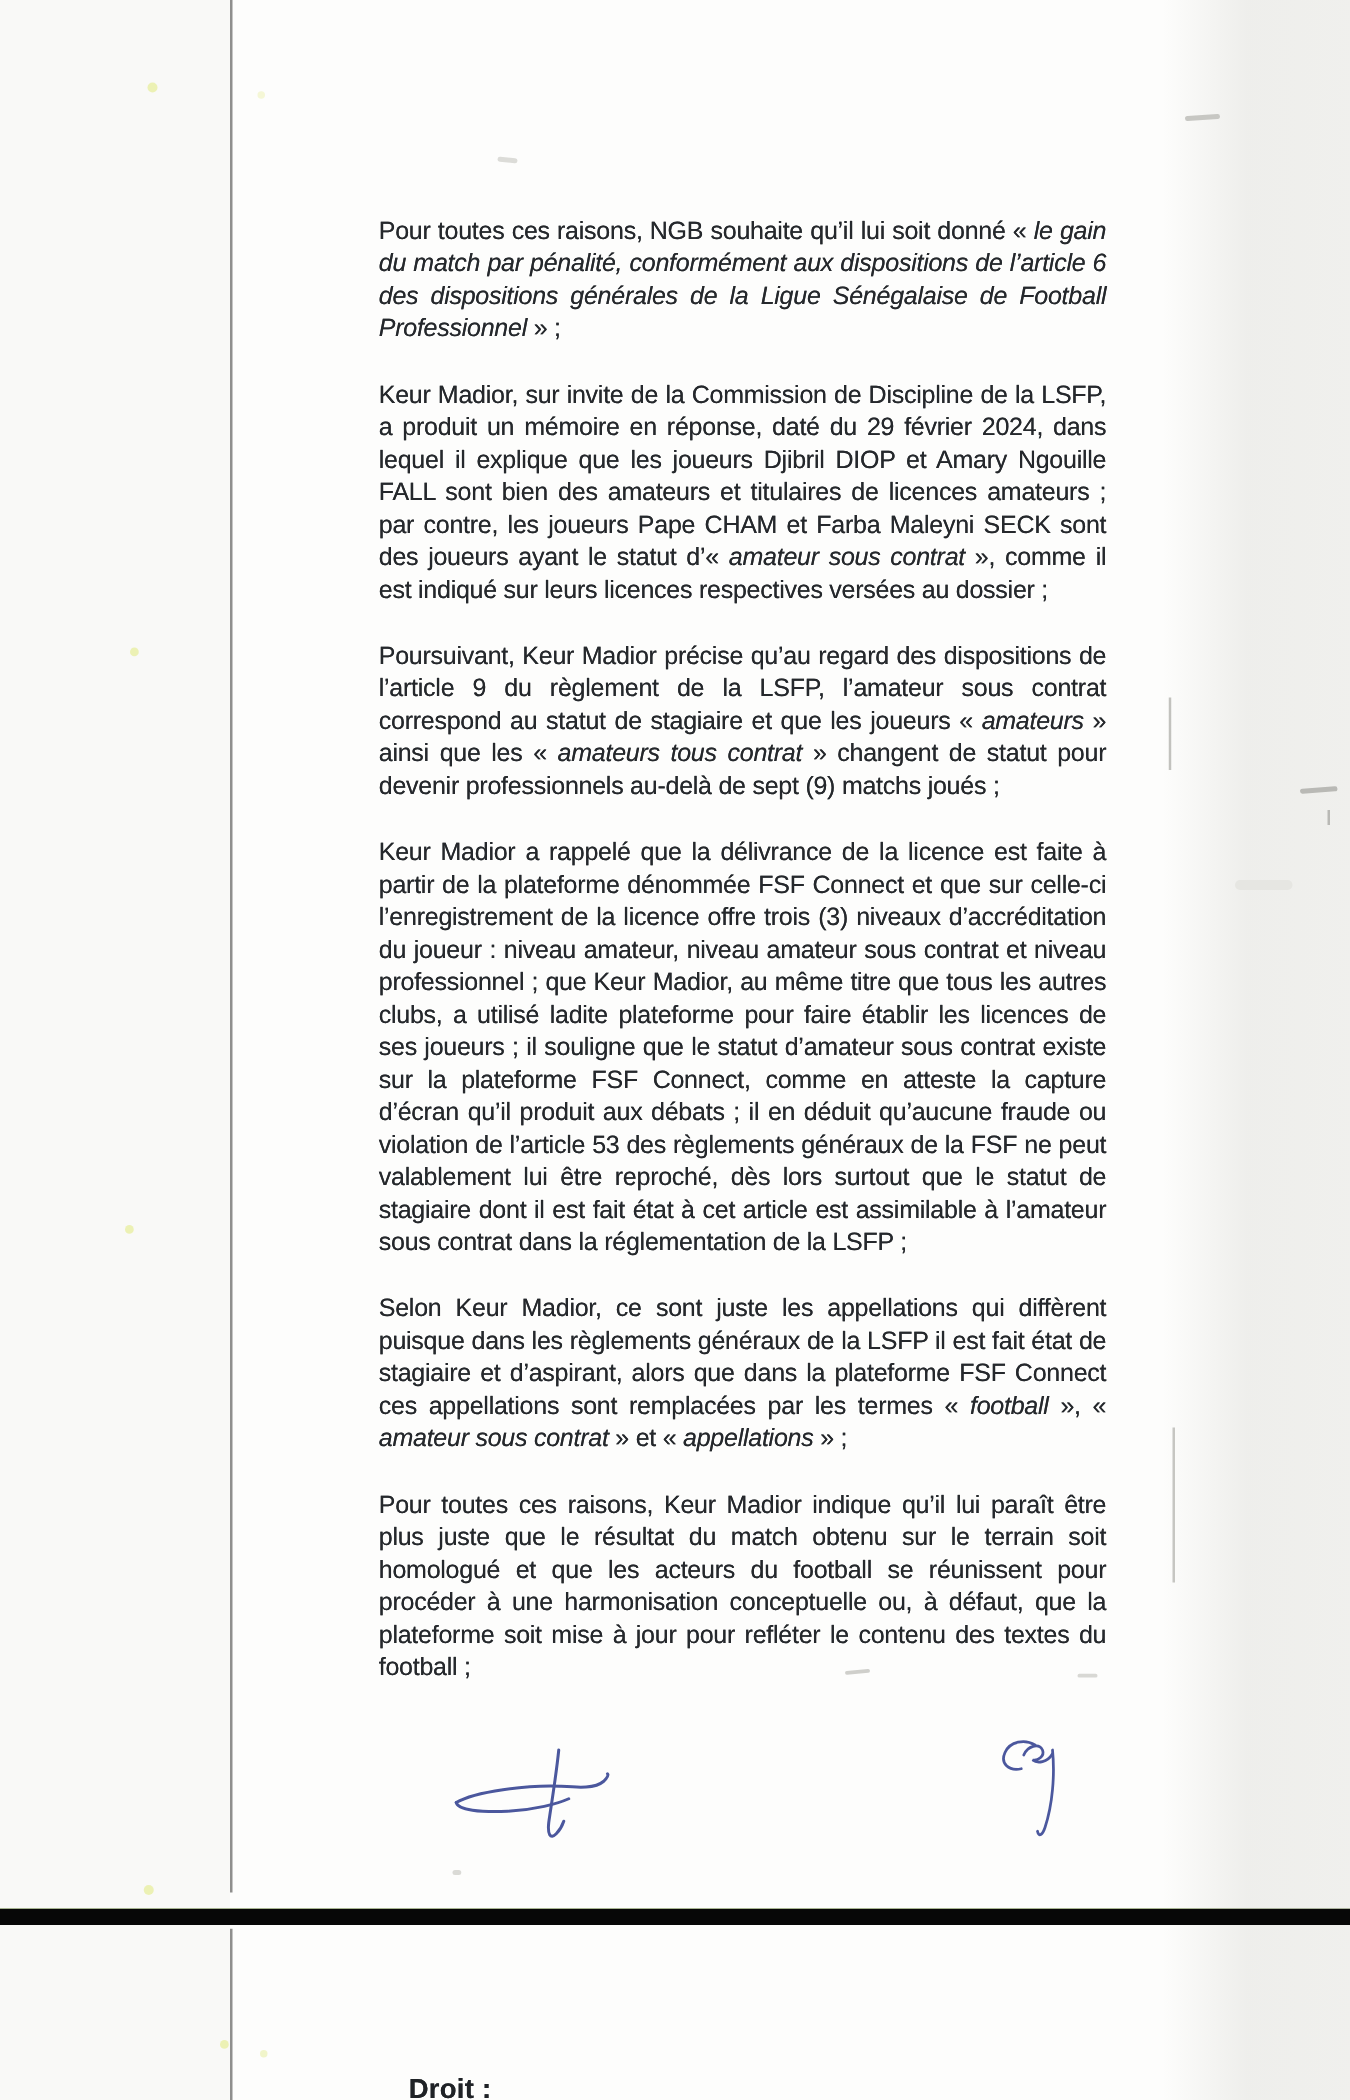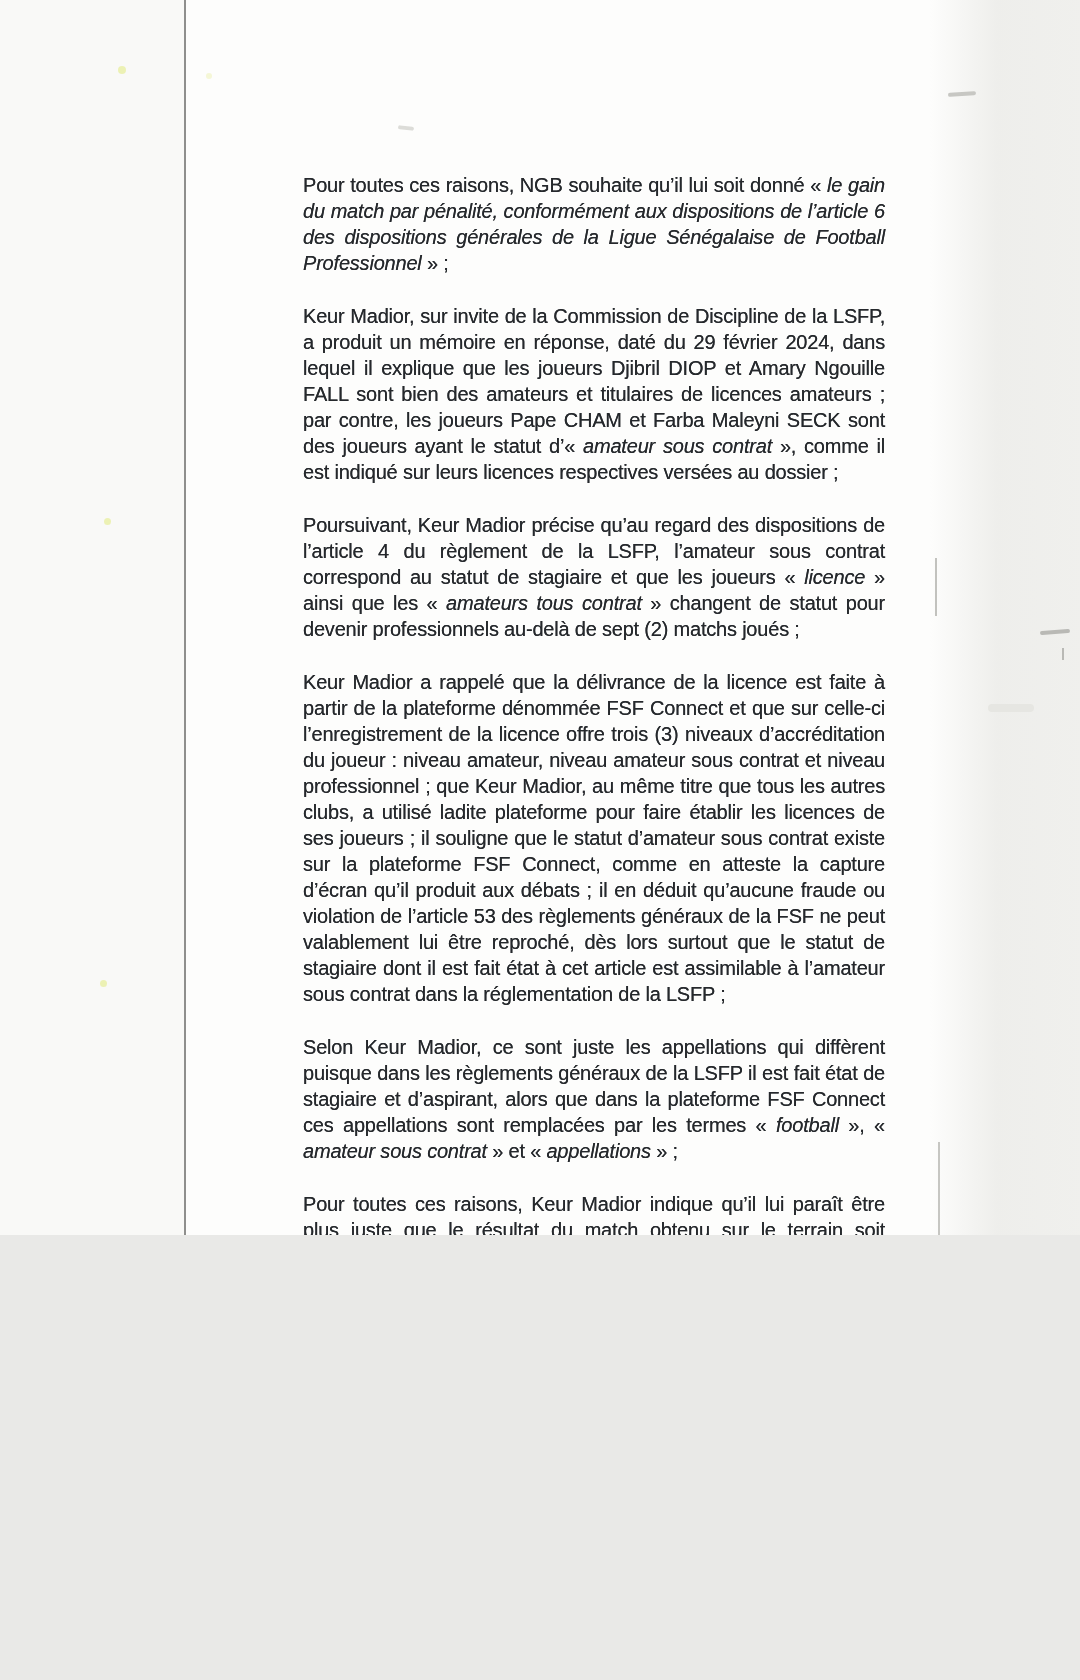--- a/index.html
+++ b/index.html
@@ -1,17 +1,17 @@
 <!DOCTYPE html>
 <html><head>
 <meta charset="utf-8">
 <style>
   html,body{margin:0;padding:0;background:#e9e9e7;}
   #screen{
-    position:relative;width:1080px;height:1235px;overflow:hidden;
+    position:relative;width:1080px;height:1680px;overflow:hidden;
     background:#84cc16;font-family:"Liberation Sans",sans-serif;
   }
   
   .page-surface{position:absolute;background:#fdfdfc;}
   .margin-left{position:absolute;left:0;width:184px;background:#f9f9f7;}
   .edge-line{position:absolute;width:2px;background:#8f8f8d;}
   .right-shade{position:absolute;right:0;width:150px;
     background:linear-gradient(to right, rgba(228,228,224,0) 0%, rgba(226,226,222,.55) 45%, rgba(231,231,227,.6) 100%);}
   .separator{position:absolute;left:0;width:1080px;height:13px;background:#070707;}
   
@@ -40,21 +40,21 @@
 <div id="screen">
 
   <div class="page-surface" style="left:184px;top:0;width:896px;height:1527px;"></div>
   <div class="margin-left" style="top:0;height:1527px;"></div>
   <div class="edge-line" style="left:184px;top:0;height:1514px;"></div>
   <div class="right-shade" style="top:0;height:1527px;"></div>
 
   <div class="text-block">
       <p><span>Pour toutes ces raisons, NGB souhaite qu’il lui soit donné « </span><i>le gain du match par pénalité, conformément aux dispositions de l’article 6 des dispositions générales de la Ligue Sénégalaise de Football Professionnel</i><span> » ;</span></p>
       <p><span>Keur Madior, sur invite de la Commission de Discipline de la LSFP, a produit un mémoire en réponse, daté du 29 février 2024, dans lequel il explique que les joueurs Djibril DIOP et Amary Ngouille FALL sont bien des amateurs et titulaires de licences amateurs ; par contre, les joueurs Pape CHAM et Farba Maleyni SECK sont des joueurs ayant le statut d’« </span><i>amateur sous contrat</i><span> », comme il est indiqué sur leurs licences respectives versées au dossier ;</span></p>
-      <p><span>Poursuivant, Keur Madior précise qu’au regard des dispositions de l’article 4 du règlement de la LSFP, l’amateur sous contrat correspond au statut de stagiaire et que les joueurs « </span><i>licence</i><span> » ainsi que les « </span><i>amateurs tous contrat</i><span> » changent de statut pour devenir professionnels au-delà de sept (2) matchs joués ;</span></p>
+      <p><span>Poursuivant, Keur Madior précise qu’au regard des dispositions de l’article 9 du règlement de la LSFP, l’amateur sous contrat correspond au statut de stagiaire et que les joueurs « </span><i>amateurs</i><span> » ainsi que les « </span><i>amateurs tous contrat</i><span> » changent de statut pour devenir professionnels au-delà de sept (9) matchs joués ;</span></p>
       <p><span>Keur Madior a rappelé que la délivrance de la licence est faite à partir de la plateforme dénommée FSF Connect et que sur celle-ci l’enregistrement de la licence offre trois (3) niveaux d’accréditation du joueur : niveau amateur, niveau amateur sous contrat et niveau professionnel ; que Keur Madior, au même titre que tous les autres clubs, a utilisé ladite plateforme pour faire établir les licences de ses joueurs ; il souligne que le statut d’amateur sous contrat existe sur la plateforme FSF Connect, comme en atteste la capture d’écran qu’il produit aux débats ; il en déduit qu’aucune fraude ou violation de l’article 53 des règlements généraux de la FSF ne peut valablement lui être reproché, dès lors surtout que le statut de stagiaire dont il est fait état à cet article est assimilable à l’amateur sous contrat dans la réglementation de la LSFP ;</span></p>
       <p><span>Selon Keur Madior, ce sont juste les appellations qui diffèrent puisque dans les règlements généraux de la LSFP il est fait état de stagiaire et d’aspirant, alors que dans la plateforme FSF Connect ces appellations sont remplacées par les termes « </span><i>football</i><span> », « </span><i>amateur sous contrat</i><span> » et « </span><i>appellations</i><span> » ;</span></p>
       <p><span>Pour toutes ces raisons, Keur Madior indique qu’il lui paraît être plus juste que le résultat du match obtenu sur le terrain soit homologué et que les acteurs du football se réunissent pour procéder à une harmonisation conceptuelle ou, à défaut, que la plateforme soit mise à jour pour refléter le contenu des textes du football ;</span></p>
     </div>
 
   <div class="sig" style="left:360px;top:1396px;">
     <svg width="132" height="82" viewBox="0 0 132 82">
       <g fill="none" stroke="#3c4a96" stroke-width="2.4" stroke-linecap="round" opacity="0.92">
         <path d="M5,46 C20,37 62,32 88,33 C103,34 116,35 123,29 C126,26 127,24 126,23"></path>
         <path d="M5,46 C6,52 25,54 46,53 C68,52 86,47 95,43"></path>

